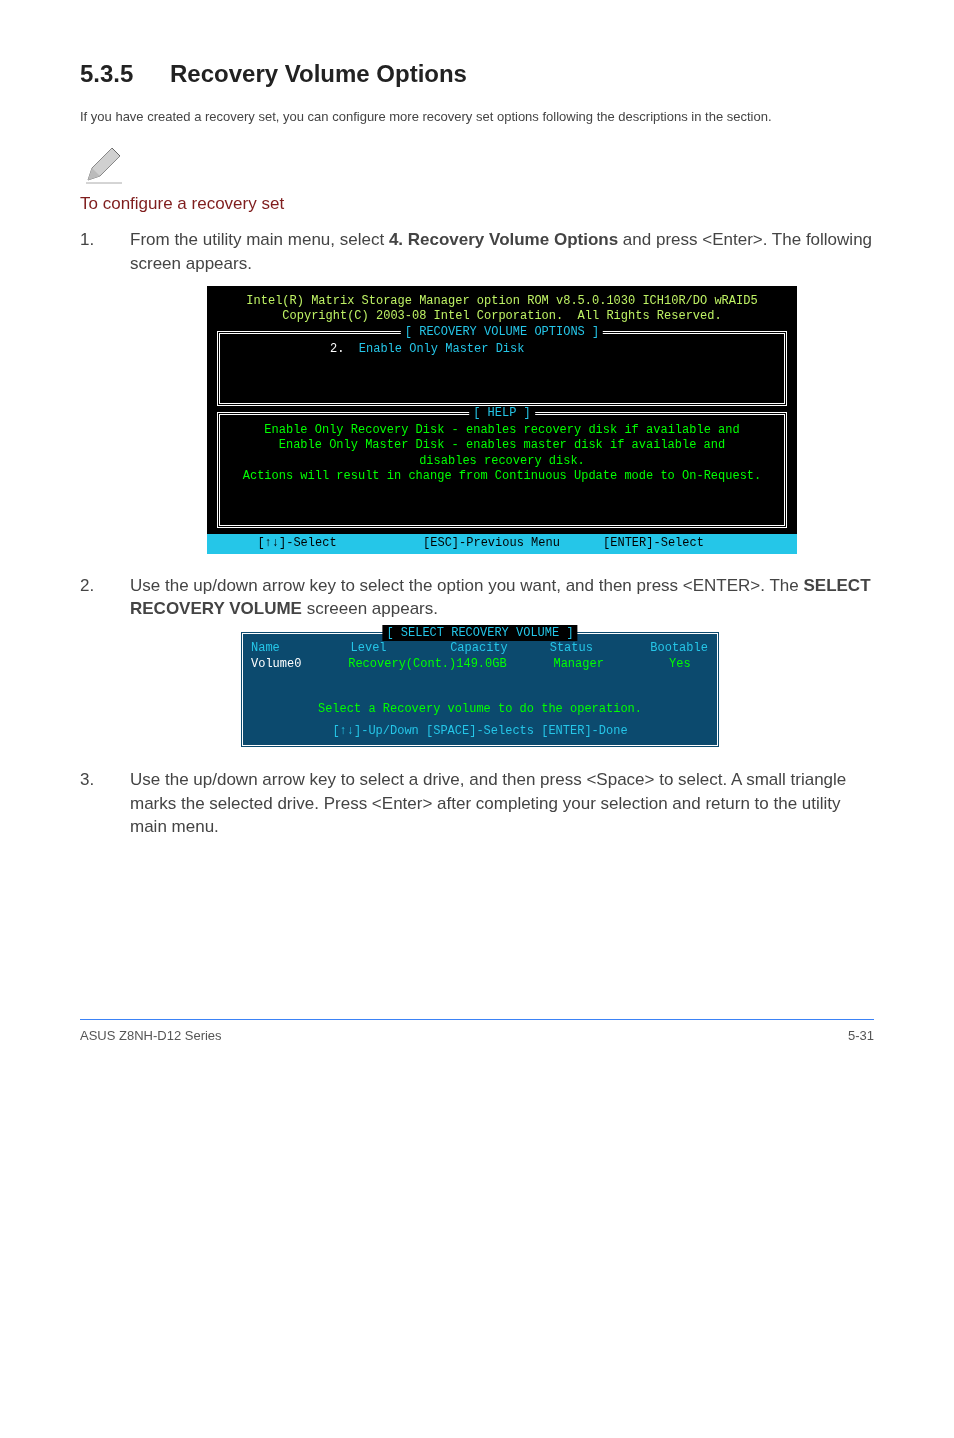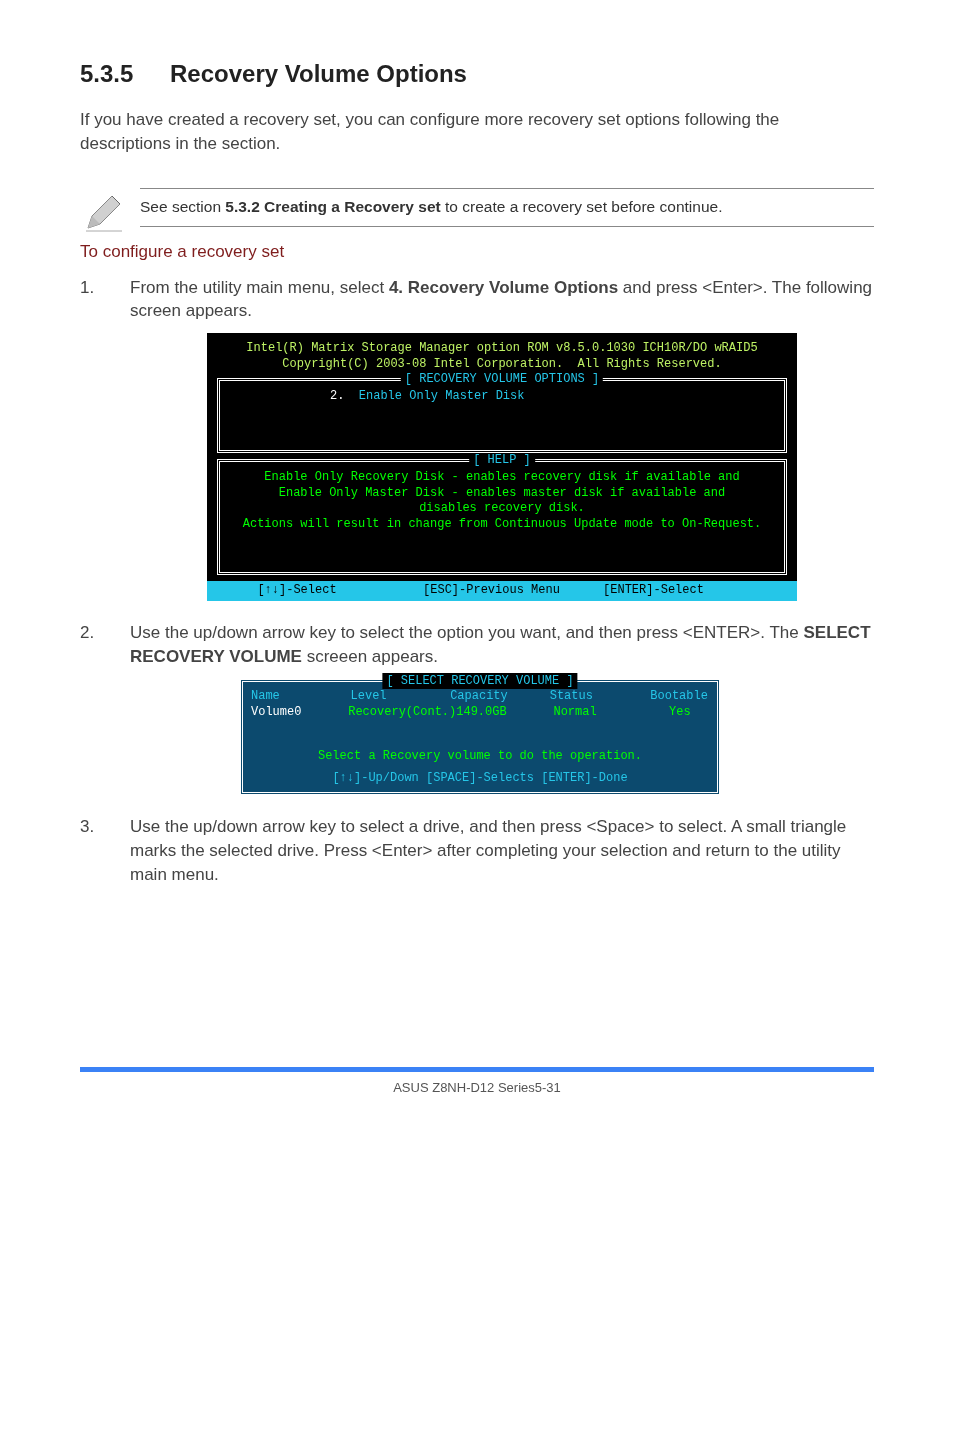--- a/index.html
+++ b/index.html
@@ -15,24 +15,24 @@
     padding: 60px 80px 40px 80px;
   }
   h2.section-title {
     font-size: 24px;
     font-weight: bold;
     margin: 0 0 20px 0;
     color: #222;
   }
   h2.section-title .num { display: inline-block; width: 90px; }
   p.body-text {
-    font-size: 17px;
+    font-size: 13px;
     line-height: 1.4;
     color: #444;
-    margin: 0 0 32px 0;
+    margin: 0 0 14px 0;
   }
   .note-box {
     display: flex;
     align-items: flex-start;
     margin: 8px 0 6px 0;
   }
   .note-icon {
     width: 48px;
     height: 48px;
     flex-shrink: 0;
@@ -145,23 +145,23 @@
   .bios2 .row2 { display: flex; }
   .bios2 .row2 span { flex: 1; }
   .bios2 .row2 span:last-child { text-align: center; flex: 0.6; }
   .bios2 .hdr2 { color: #25c6e8; }
   .bios2 .data2 { color: #0f0; }
   .bios2 .data2 .name { color: #fff; }
   .bios2 .msg2 { color: #0f0; text-align: center; margin-top: 28px; }
   .bios2 .ft2 { color: #25c6e8; text-align: center; margin-top: 6px; }
 
   .page-footer {
-    border-top: 5px solid #3b82f6;
+    border-top: 1px solid #3b82f6;
     display: flex;
-    justify-content: center;
+    justify-content: space-between;
     font-size: 13px;
     color: #555;
     padding-top: 8px;
     margin-top: 180px;
   }
 </style>
 </head>
 <body>
 
 <div class="page">
@@ -174,23 +174,20 @@
 
   <div class="note-box">
     <div class="note-icon">
       <svg viewBox="0 0 48 48">
         <path d="M8 40 L12 28 L32 8 L40 16 L20 36 Z" fill="#d0d0d0" stroke="#888" stroke-width="1"></path>
         <path d="M32 8 L40 16" stroke="#666" stroke-width="1"></path>
         <path d="M8 40 L12 28 L20 36 Z" fill="#bbb"></path>
         <path d="M6 43 L42 43" stroke="#aaa" stroke-width="1"></path>
       </svg>
     </div>
-    <div class="note-text">
-      <span>See section </span><b>5.3.2 Creating a Recovery set</b><span> to create a recovery set before continue.</span>
-    </div>
   </div>
 
   <p class="subhead">To configure a recovery set</p>
 
   <ol class="steps">
     <li>
       <span>From the utility main menu, select </span><b>4. Recovery Volume Options</b><span> and press &lt;Enter&gt;. The following screen appears.</span>
 
       <div class="bios">
         <div class="hdr">Intel(R) Matrix Storage Manager option ROM v8.5.0.1030 ICH10R/DO wRAID5</div>
@@ -223,21 +220,21 @@
           <span>Name</span>
           <span>Level</span>
           <span>Capacity</span>
           <span>Status</span>
           <span>Bootable</span>
         </div>
         <div class="row2 data2">
           <span class="name">Volume0</span>
           <span>Recovery(Cont.)</span>
           <span>149.0GB</span>
-          <span>Normal</span>
+          <span>Manager</span>
           <span>Yes</span>
         </div>
         <div class="msg2">Select a Recovery volume to do the operation.</div>
         <div class="ft2">[↑↓]-Up/Down [SPACE]-Selects [ENTER]-Done</div>
       </div>
     </li>
 
     <li>
       <span>Use the up/down arrow key to select a drive, and then press &lt;Space&gt; to select. A small triangle marks the selected drive. Press &lt;Enter&gt; after completing your selection and return to the utility main menu.</span>
     </li>

